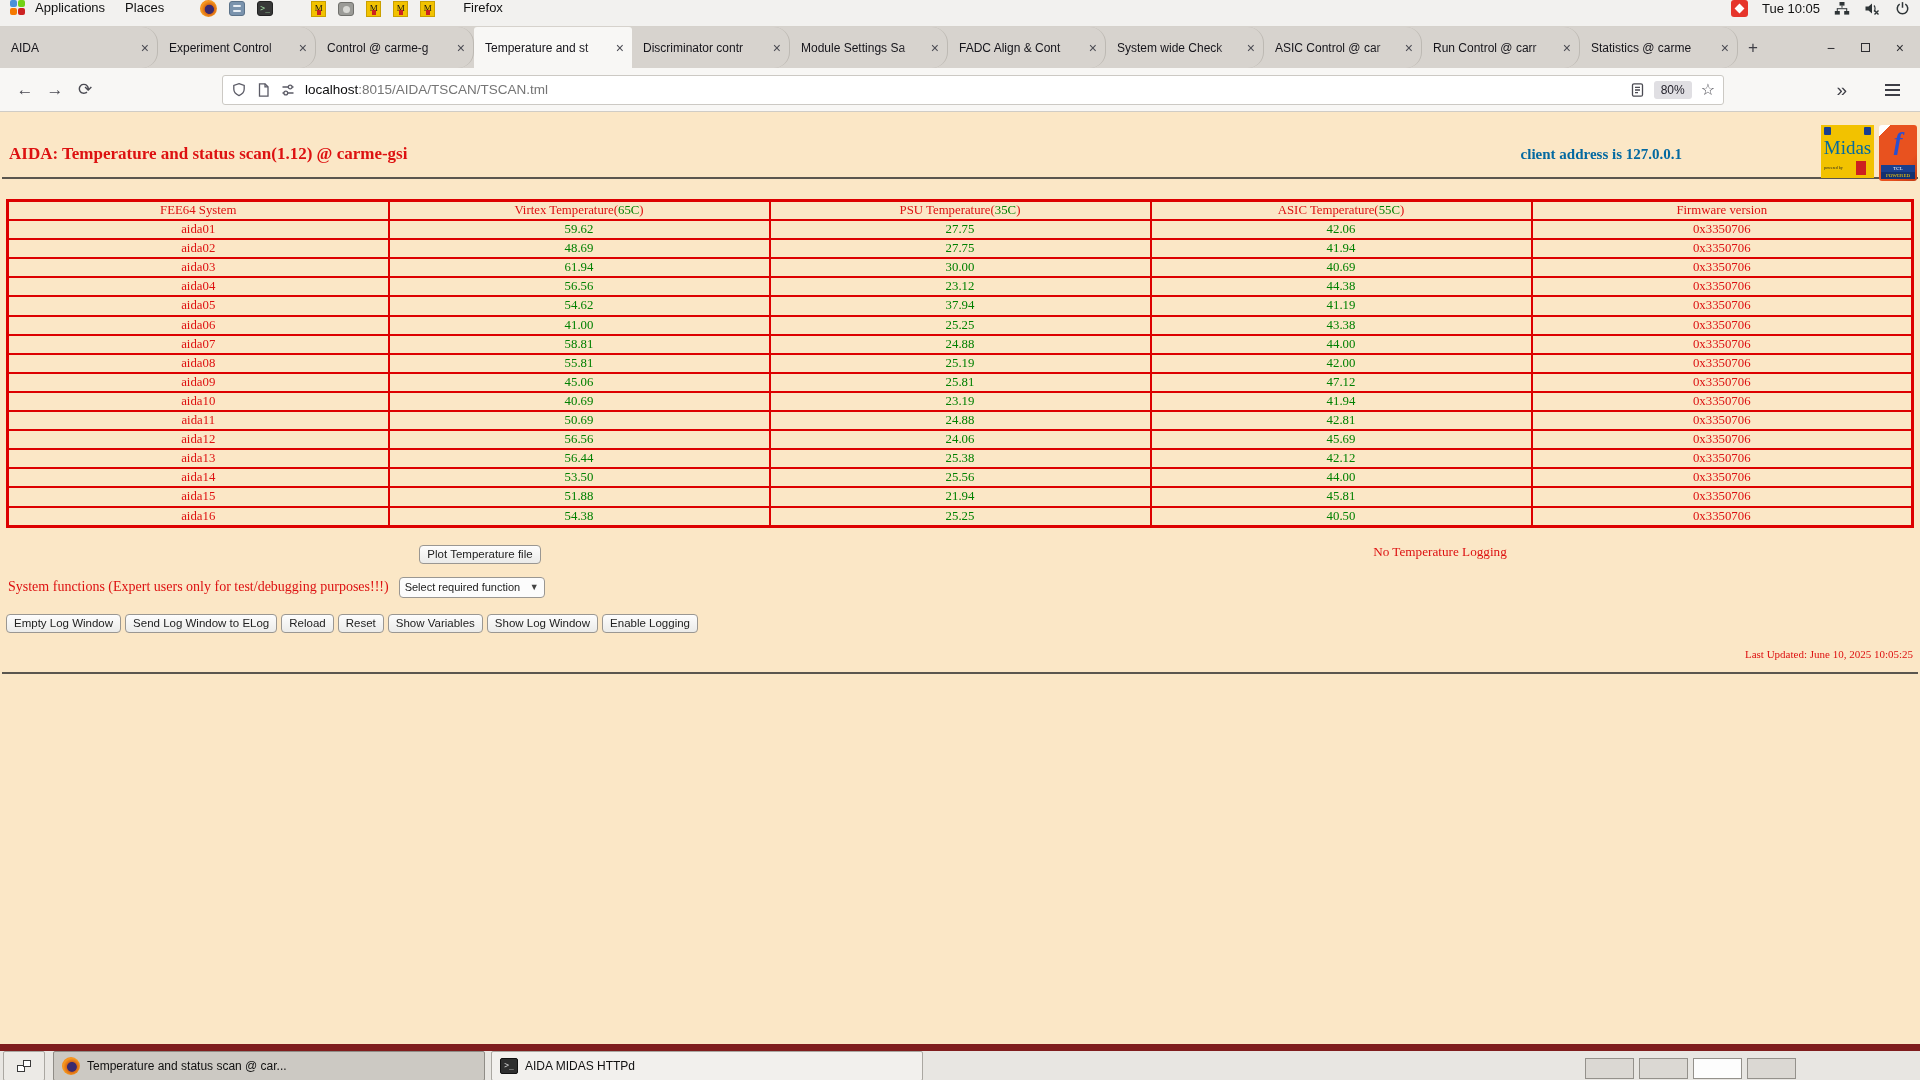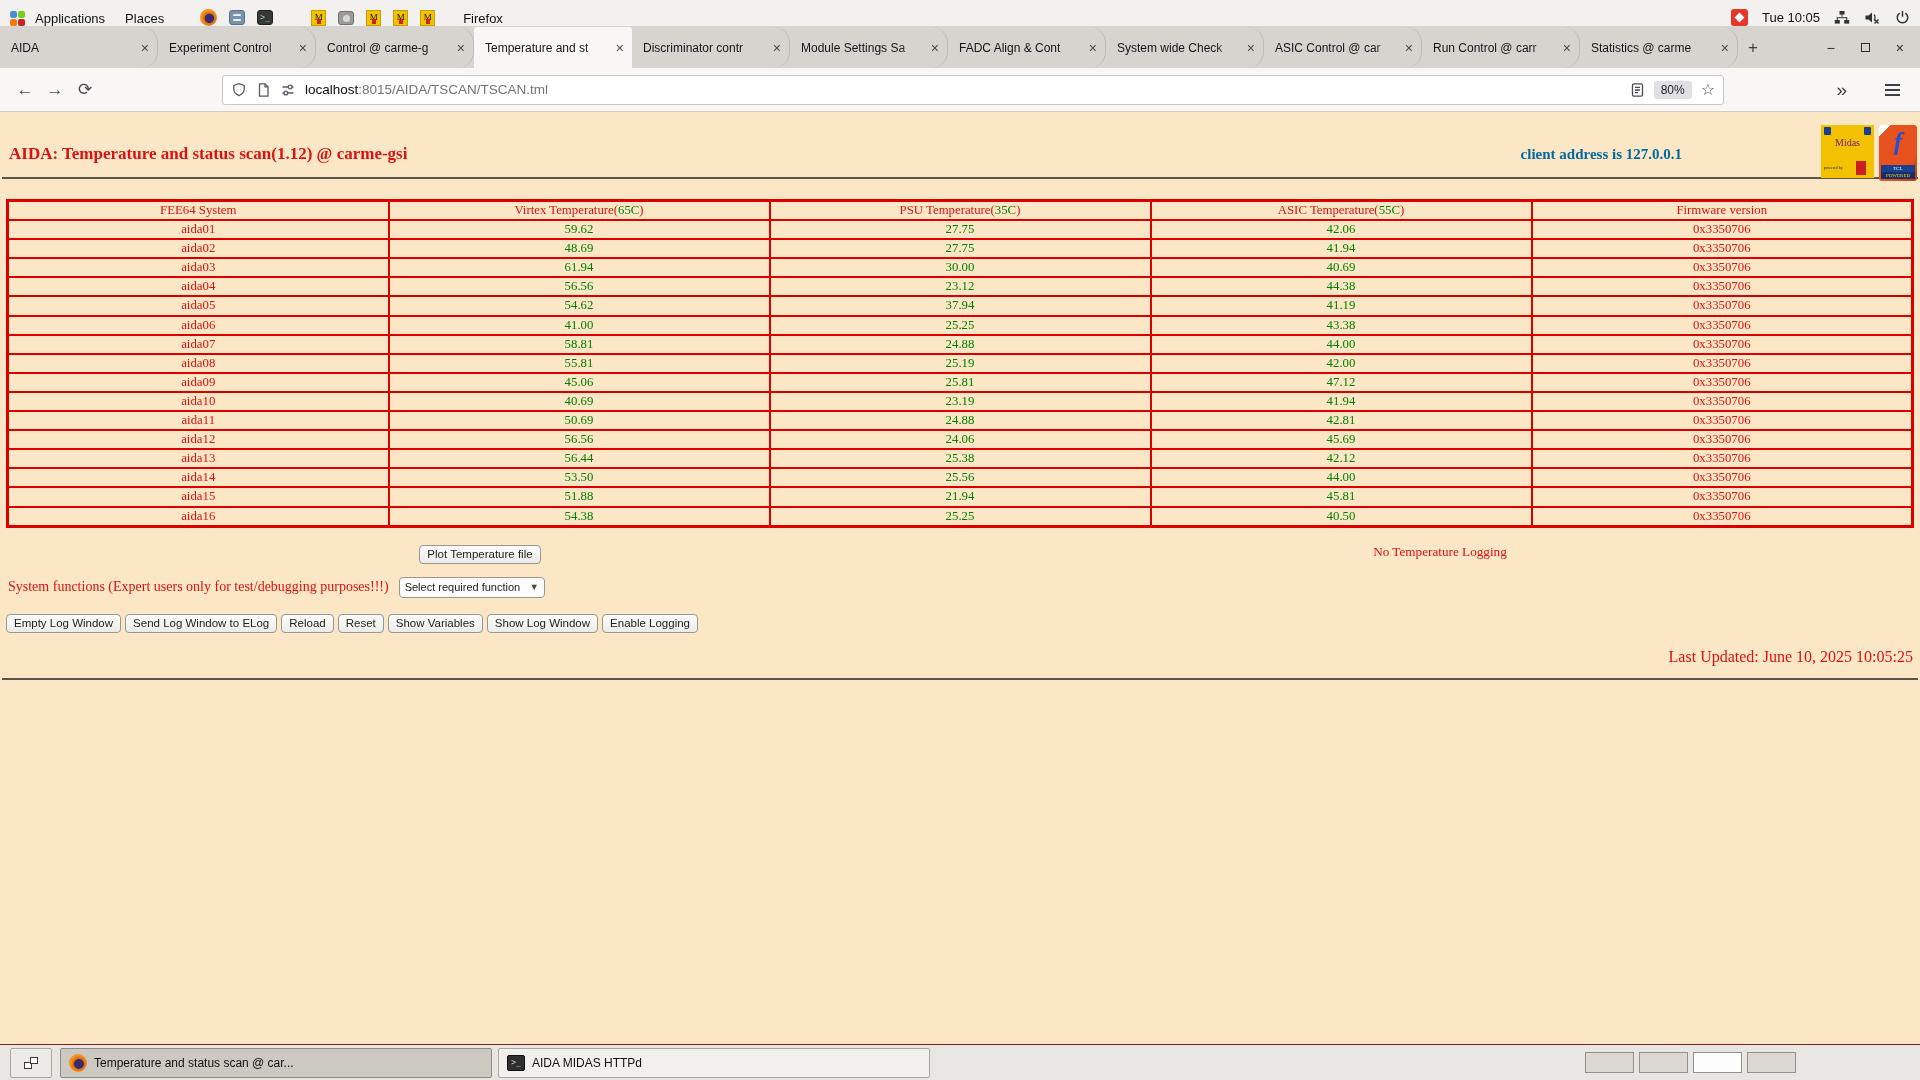--- a/index.html
+++ b/index.html
@@ -1,21 +1,21 @@
 <!DOCTYPE html>
 <html><head>
 <meta charset="utf-8">
 <style>
   * { margin:0; padding:0; box-sizing:border-box; }
   html,body { width:1920px; height:1080px; overflow:hidden; }
   body { font-family:"Liberation Sans", sans-serif; background:#fbe7c6; }
 
   
   .topbar { height:27px; background:#f2f1ef; border-bottom:1px solid #d6d2cc;
-            display:flex; align-items:flex-end; padding:0 10px; color:#111; font-size:13px; }
+            display:flex; align-items:flex-start; padding:0 10px; color:#111; font-size:13px; }
   .topbar .menu-label { padding:0 10px; }
   .topbar .launchers { display:flex; align-items:center; gap:12px; margin-left:26px; }
   .topbar .spacer { flex:1; }
   .topbar .tray { display:flex; align-items:center; gap:14px; }
   .apps-grid { width:15px; height:15px; display:grid; grid-template-columns:7px 7px; gap:1px; }
   .apps-grid i { width:7px; height:7px; border-radius:2px; }
   .ff-icon { width:17px; height:17px; border-radius:50%;
              background:radial-gradient(circle at 55% 55%, #3b2a6e 0 32%, #d96a16 38%, #f79a1f 62%, #f0540a 100%); }
   .files-icon { width:16px; height:15px; border-radius:3px; background:#7a93ad; border:1px solid #5b7289; position:relative; }
   .files-icon:before, .files-icon:after { content:""; position:absolute; left:3px; right:3px; height:2px; background:#e8eef4; border-radius:1px; }
@@ -61,21 +61,21 @@
   .burger i { display:block; width:15px; height:2px; background:#3e3e46; margin:3px 0; }
 
   
   .page { position:relative; height:932px; background:#fbe7c6; overflow:hidden;
           font-family:"Liberation Serif", serif; }
   .page-title { margin:32px 0 0 9px; font-size:17px; font-weight:bold; color:#dd1111; }
   .client-addr { position:absolute; top:34px; right:238px; font-size:15px; font-weight:bold; color:#0369a1; }
   .logos { position:absolute; top:13px; right:3px; display:flex; gap:5px; }
   .logo-midas { width:53px; height:53px; background:#f2c200; position:relative; text-align:center;
                 font-family:"Liberation Serif",serif; }
-  .logo-midas .mtext { font-size:10px; color:#701a75; margin-top:12px; display:block; }
+  .logo-midas .mtext { font-size:19px; color:#0369a1; margin-top:12px; display:block; }
   .logo-midas:before, .logo-midas:after { content:""; position:absolute; top:2px; width:7px; height:8px; background:#1a3f8f; border-radius:1px; }
   .logo-midas:before { left:3px; } .logo-midas:after { right:3px; }
   .logo-midas .mred { position:absolute; right:8px; bottom:3px; width:10px; height:14px; background:#cc2020; }
   .logo-midas .mpow { position:absolute; left:3px; bottom:8px; font-size:4px; color:#222; }
   .logo-tcl { width:38px; height:56px; background:linear-gradient(135deg,#fff 0 12%,#e8521f 12% 70%,#c23a14 100%);
               border-radius:3px; position:relative; text-align:center; }
   .logo-tcl .feather { font-family:"Liberation Serif",serif; font-style:italic; font-weight:bold;
                        font-size:26px; color:#2a4fd0; line-height:34px; display:block; }
   .logo-tcl .strip { position:absolute; left:2px; right:2px; bottom:2px; background:#1a3f8f; color:#fff;
                      font-size:5px; line-height:7px; }
@@ -99,26 +99,26 @@
 
   .sysfunc { margin:13px 0 0 8px; display:flex; align-items:center; }
   .sysfunc .lbl { font-size:14px; color:#dd1111; }
   .select { margin-left:10px; width:146px; height:21px; background:#fcfcfc; border:1px solid #9a9792;
             border-radius:4px; display:flex; align-items:center; font-family:"Liberation Sans",sans-serif;
             font-size:11px; color:#222; padding:0 5px; }
   .select .sel-txt { flex:1; }
   .select .sel-arrow { font-size:9px; color:#444; }
 
   .btnrow { margin:16px 0 0 6px; display:flex; gap:4px; }
-  .last-updated { margin-top:15px; text-align:right; padding-right:7px; font-size:16px; color:#dd1111; }
+  .last-updated { margin-top:15px; text-align:right; padding-right:7px; font-size:11px; color:#dd1111; }
   .hr2 { margin-top:12px; }
 
   
-  .taskbar { height:36px; background:#e8e6e2; border-top:1px solid #7f1d1d;
-             display:flex; align-items:center; padding:2px 10px; position:relative; }
+  .taskbar { height:36px; background:#e8e6e2; border-top:7px solid #7f1d1d;
+             display:flex; align-items:center; padding:2px 3px; position:relative; }
   .show-desktop { width:42px; height:30px; border:1px solid #aaa7a1; border-radius:2px; background:#eceae6;
                   display:flex; align-items:center; justify-content:center; margin-right:8px; }
   .sd-icon { position:relative; width:14px; height:12px; }
   .sd-icon i { position:absolute; width:8px; height:7px; border:1.5px solid #3a3a3a; background:#fff; }
   .sd-icon i:first-child { left:0; bottom:0; } .sd-icon i:last-child { right:0; top:0; }
   .task { width:432px; height:30px; border:1px solid #aaa7a1; border-radius:2px; background:#f2f0ed;
           display:flex; align-items:center; gap:7px; padding:0 8px; font-size:12px; color:#111;
           margin-right:6px; overflow:hidden; white-space:nowrap; }
   .task.active { background:#ccc9c3; border-color:#8f8c86; }
   .task .t-ff { width:18px; height:18px; flex:0 0 18px; border-radius:50%;

